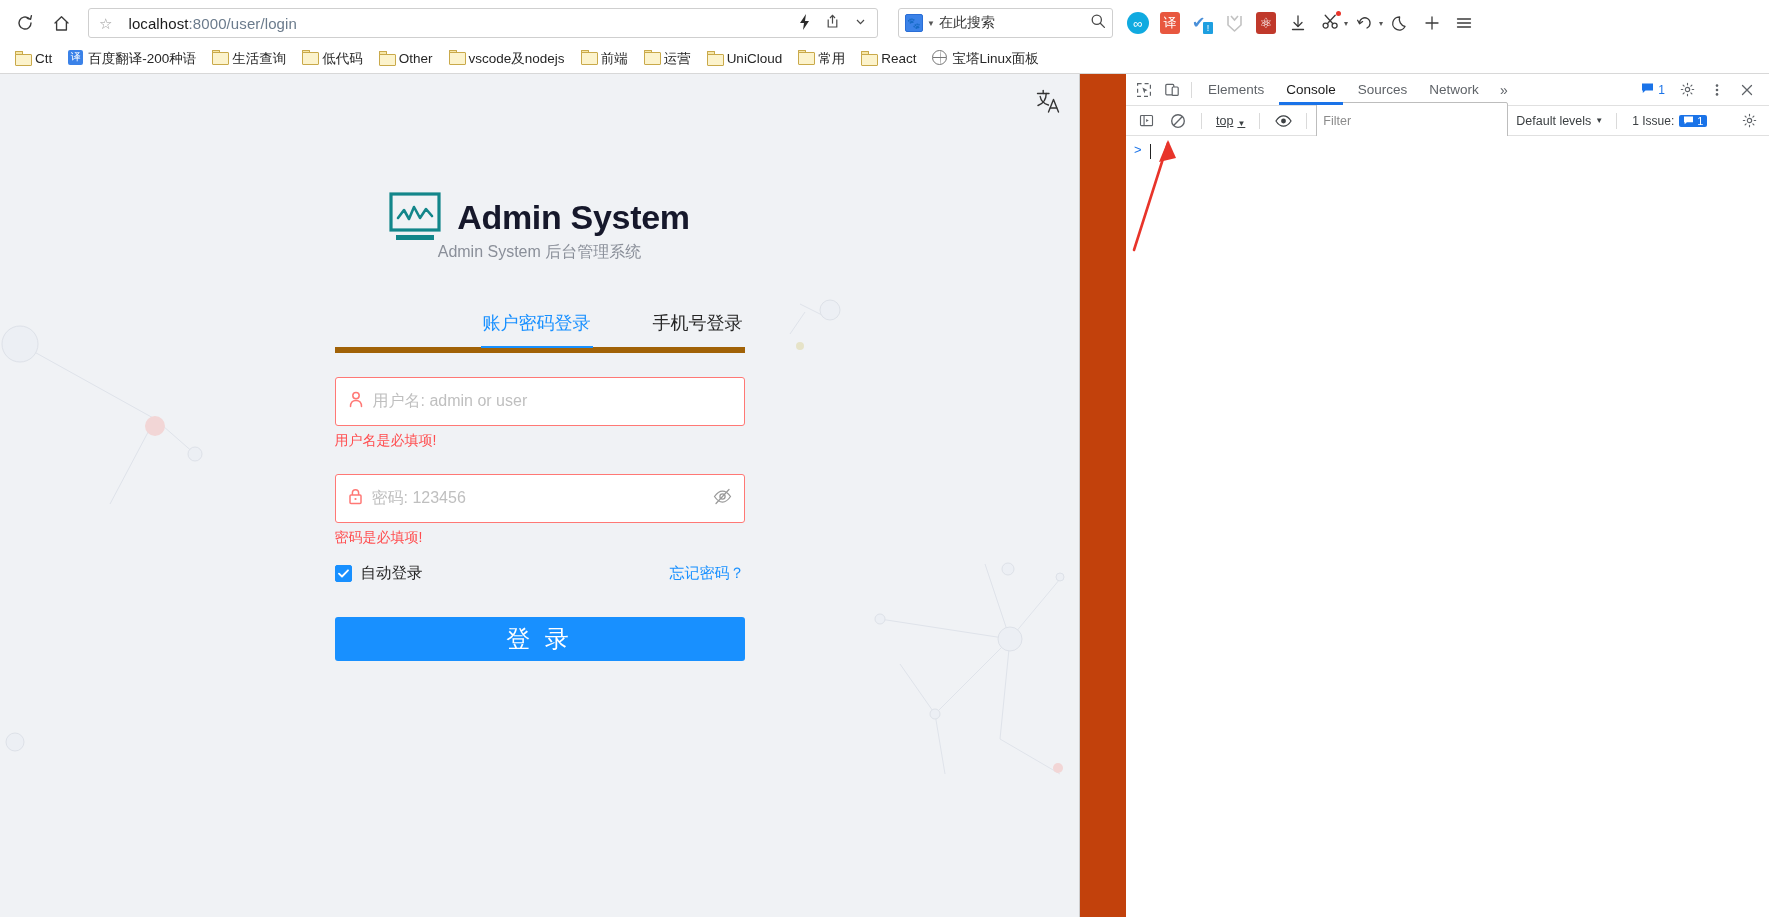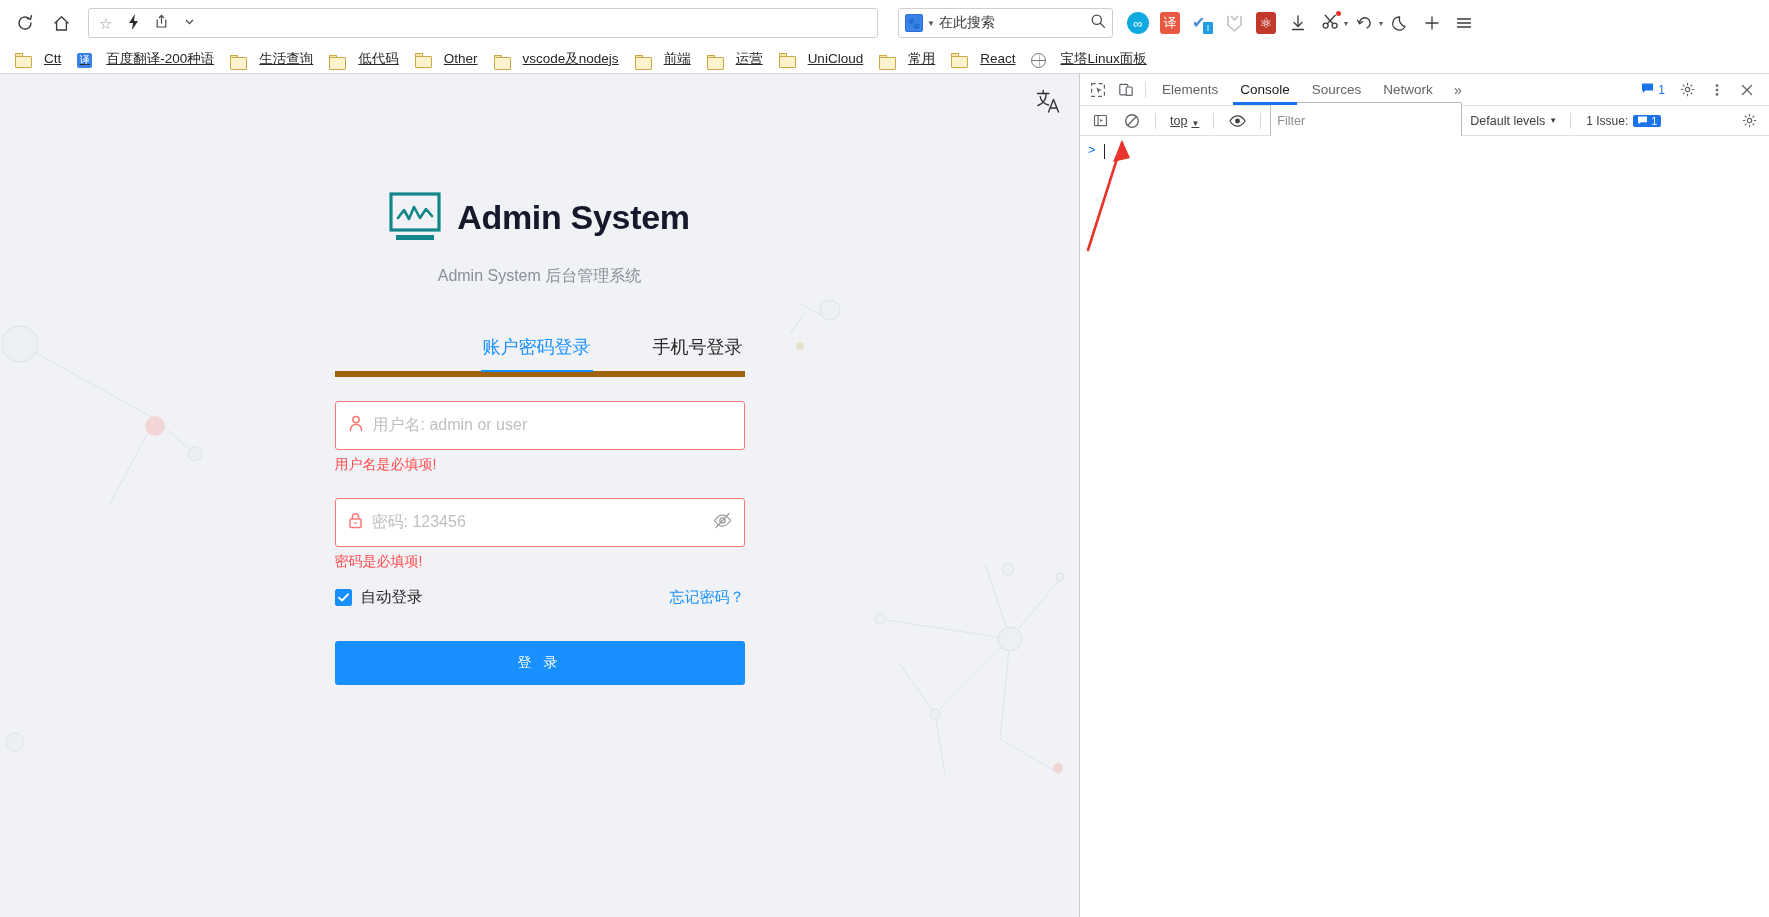--- a/index.html
+++ b/index.html
@@ -71,23 +71,23 @@
   .bookmarks {
     height: 28px; min-height:28px;
     display:flex; align-items:center;
     background:#ffffff;
     padding: 0 8px 2px 8px;
     gap: 2px;
     border-bottom: 1px solid #d8d8d8;
     overflow: hidden;
   }
   .bm {
-    display:flex; align-items:flex-end; gap:14px;
+    display:flex; align-items:flex-start; gap:5px;
     padding: 2px 7px; border-radius:3px;
-    font-size: 13.5px; color:#262626; white-space: nowrap; text-decoration: underline;
+    font-size: 13.5px; color:#262626; white-space: nowrap;
   }
   .folder {
     width: 15px; height: 13px; position:relative; flex:0 0 auto;
   }
   .folder:before{
     content:""; position:absolute; left:0; top:0; width:6px;height:3px;
     background:#f7e7a8; border:1px solid #c9a94a; border-bottom:none; border-radius:1px 1px 0 0;
   }
   .folder:after{
     content:""; position:absolute; left:0; top:2.5px; width:15px;height:10.5px;
@@ -127,21 +127,21 @@
     display:flex; flex-direction:column; align-items:center;
     padding-top: 118px;
   }
   .brand { display:flex; align-items:center; gap: 16px; }
   .logo-mark { width:52px; height:50px; flex:0 0 auto; }
   .brand-title {
     font-size: 34px; color:#16182b; font-weight: 600; letter-spacing: -0.3px;
     font-family: "Liberation Sans", sans-serif;
   }
   .brand-desc {
-    margin-top: 24px; font-size: 16px; color:#8a8f99;
+    margin-top: 0; font-size: 16px; color:#8a8f99;
   }
 
   .form-card { width: 410px; margin-top: 44px; }
   .tabs { display:flex; justify-content:flex-end; gap: 58px; border-bottom:6px solid #a16207; }
   .tab {
     font-size: 18px; color:#262626; padding: 4px 2px 12px 2px; position:relative;
   }
   .tab.active { color:#1890ff; }
   .tab.active:after{
     content:""; position:absolute; left:0; right:0; bottom:-1px; height:2.5px; background:#1890ff;
@@ -163,28 +163,28 @@
   .chk-wrap { display:flex; align-items:center; gap: 9px; }
   .chkbox {
     width: 17px; height:17px; border-radius:2px; background:#1890ff; border:1px solid #1890ff;
     display:flex;align-items:center;justify-content:center; flex:0 0 auto;
   }
   .chk-label { font-size:15.5px; color:#262626; }
   .link-forgot { font-size:15px; color:#1890ff; }
 
   .btn-login {
     margin-top: 33px; width:100%; height: 44px; border-radius:3px;
-    background:#1890ff; color:#fff; font-size: 14px;
+    background:#1890ff; color:#fff; font-size: 24px;
     display:flex;align-items:center;justify-content:center; letter-spacing: 4px;
   }
 
   
   .devtools {
-    flex:1; min-width:0; background:#ec4899;
-    border-left:1px solid #cdcdcd; display:flex; flex-direction:column;
+    flex:1; min-width:0; background:#c2410c;
+    border-left:1px solid #cdcdcd; display:flex; flex-direction:column;padding-left:46px;
   }
   .dt-tabs {
     height: 32px; min-height:32px;
     display:flex; align-items:center; gap:0;
     border-bottom:1px solid #e0e0e0; padding: 0 4px; background:#fff;
   }
   .dt-icbtn {
     width: 28px; height:26px; display:flex;align-items:center;justify-content:center;
     color:#5f6368;
   }
@@ -243,20 +243,23 @@
 
     <div class="nav-btn">
       <svg width="21" height="21" viewBox="0 0 21 21" fill="none" stroke="#3b3b3b" stroke-width="1.35">
         <path d="M4 10 L10.5 3.8 L17 10" stroke-linecap="round" stroke-linejoin="round"></path>
         <path d="M5.6 9.2 V17 H15.4 V9.2" stroke-linecap="round" stroke-linejoin="round"></path>
       </svg>
     </div>
 
     <div class="urlbar">
       <span class="star">☆</span>
+      <span class="url-text">
+        <span>localhost</span><span class="dim">:8000/user/login</span>
+      </span>
       <span class="urlbar-icn">
         <svg width="11" height="16" viewBox="0 0 11 16">
             <path d="M7 0 L1 9 H5 L4 16 L10 7 H6 Z" fill="#2b2b2b"></path>
           </svg>
       </span>
       <span class="urlbar-icn">
         <svg width="15" height="15" viewBox="0 0 15 15" fill="none" stroke="#4a4a4a" stroke-width="1.2">
           <path d="M3.2 5.5 V13 H11.8 V5.5"></path>
             <path d="M7.5 9.6 V1.6"></path>
             <path d="M5 4 L7.5 1.4 L10 4"></path>

